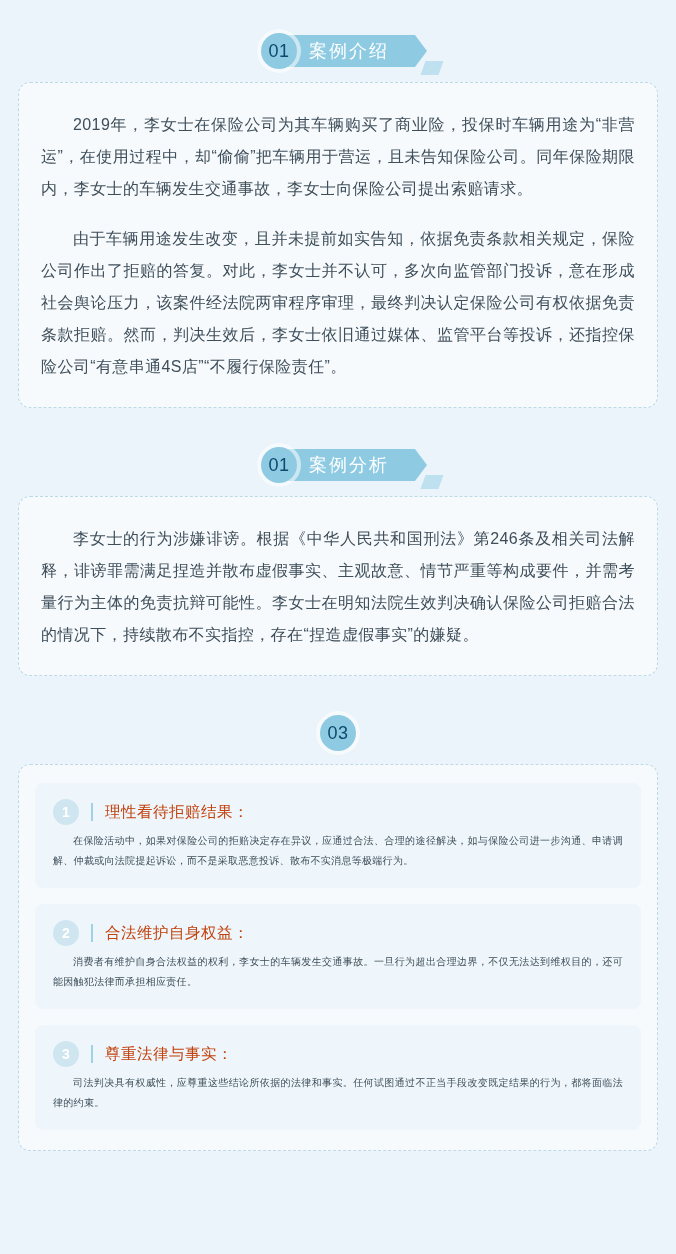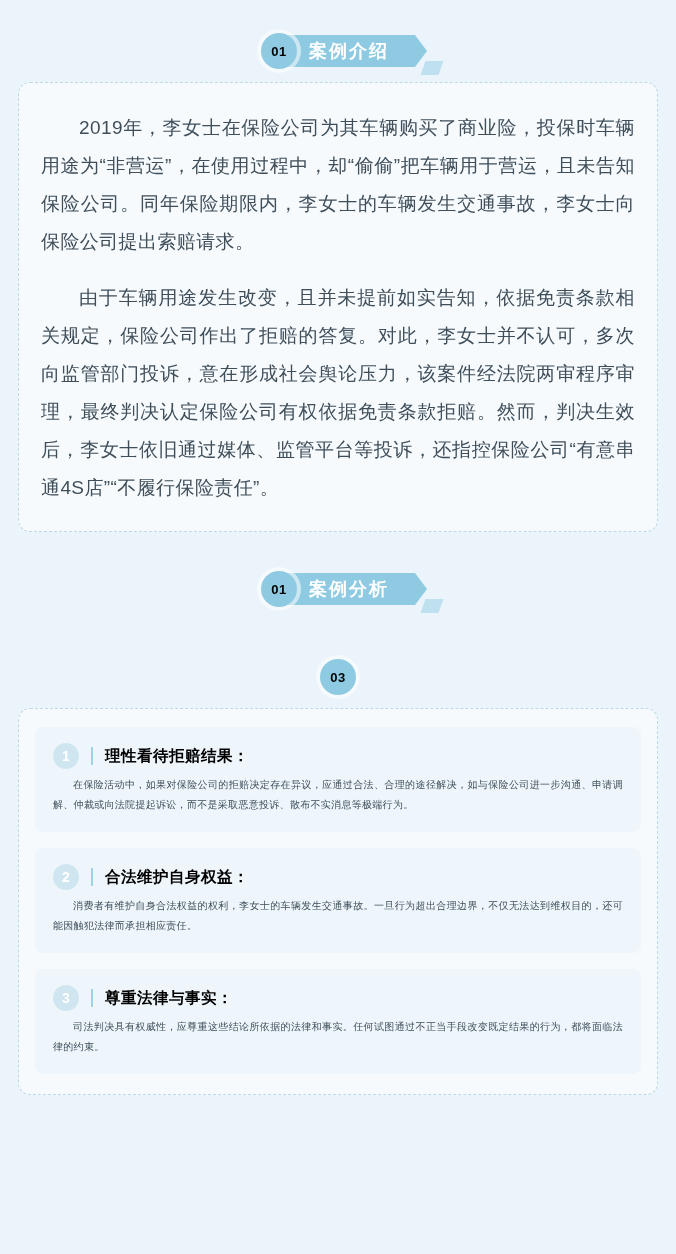--- a/index.html
+++ b/index.html
@@ -34,23 +34,23 @@
   .head-inner {
     position: relative;
     display: flex;
     align-items: center;
   }
   .head-badge {
     width: 36px;
     height: 36px;
     border-radius: 50%;
     background: #8ecbe2;
-    color: #000000;
-    font-size: 13px;
-    font-weight: bold;
+    color: #0c4a6e;
+    font-size: 18px;
+    font-weight: normal;
     display: flex;
     align-items: center;
     justify-content: center;
     letter-spacing: 0.5px;
     position: relative;
     z-index: 3;
     box-shadow: 0 0 0 4px rgba(255,255,255,0.55);
   }
   .head-plate {
     position: relative;
@@ -58,21 +58,21 @@
     height: 32px;
     padding: 0 26px 0 26px;
     background: #8ecbe2;
     display: flex;
     align-items: center;
     z-index: 2;
   }
   .head-plate .head-title {
     color: #ffffff;
     font-size: 18px;
-    font-weight: bold;
+    font-weight: normal;
     letter-spacing: 2px;
     white-space: nowrap;
   }
   .head-plate:after {
     content: "";
     position: absolute;
     right: -12px;
     top: 0;
     width: 0;
     height: 0;
@@ -97,21 +97,21 @@
     border: 1px dashed #bcd9e6;
     border-radius: 12px;
     background: rgba(255,255,255,0.55);
     padding: 26px 22px 24px 22px;
   }
   .card.tips {
     padding: 18px 16px 20px 16px;
   }
   p.para {
     margin: 0 0 18px 0;
-    font-size: 19px;
+    font-size: 16px;
     line-height: 2.0;
     text-indent: 2em;
     letter-spacing: 0.4px;
     color: #3f4e59;
     text-align: justify;
   }
   p.para:last-child {
     margin-bottom: 0;
   }
 
@@ -144,23 +144,23 @@
     flex: 0 0 auto;
   }
   .tip-sep {
     width: 2px;
     height: 18px;
     background: #9ed3e7;
     margin: 0 12px;
     flex: 0 0 auto;
   }
   .tip-title {
-    color: #000000;
+    color: #c2410c;
     font-size: 15.5px;
-    font-weight: bold;
+    font-weight: normal;
     letter-spacing: 0.5px;
   }
   .tip-body {
     margin: 4px 0 0 0;
     font-size: 10px;
     line-height: 1.95;
     text-indent: 2em;
     color: #3f4e59;
     text-align: justify;
     letter-spacing: 0.3px;
@@ -195,20 +195,23 @@
   <div class="section-head">
     <div class="head-inner">
       <div class="head-badge">01</div>
       <div class="head-plate">
         <span class="head-title">案例分析</span>
         <span class="head-tail"></span>
       </div>
     </div>
   </div>
 
+  <div class="card">
+    <p class="para">李女士的行为涉嫌诽谤。根据《中华人民共和国刑法》第246条及相关司法解释，诽谤罪需满足捏造并散布虚假事实、主观故意、情节严重等构成要件，并需考量行为主体的免责抗辩可能性。李女士在明知法院生效判决确认保险公司拒赔合法的情况下，持续散布不实指控，存在“捏造虚假事实”的嫌疑。</p>
+  </div>
 
   <div class="gap-md"></div>
 
   <div class="section-head">
     <div class="head-inner">
       <div class="head-badge">03</div>
     </div>
   </div>
 
   <div class="card tips">

